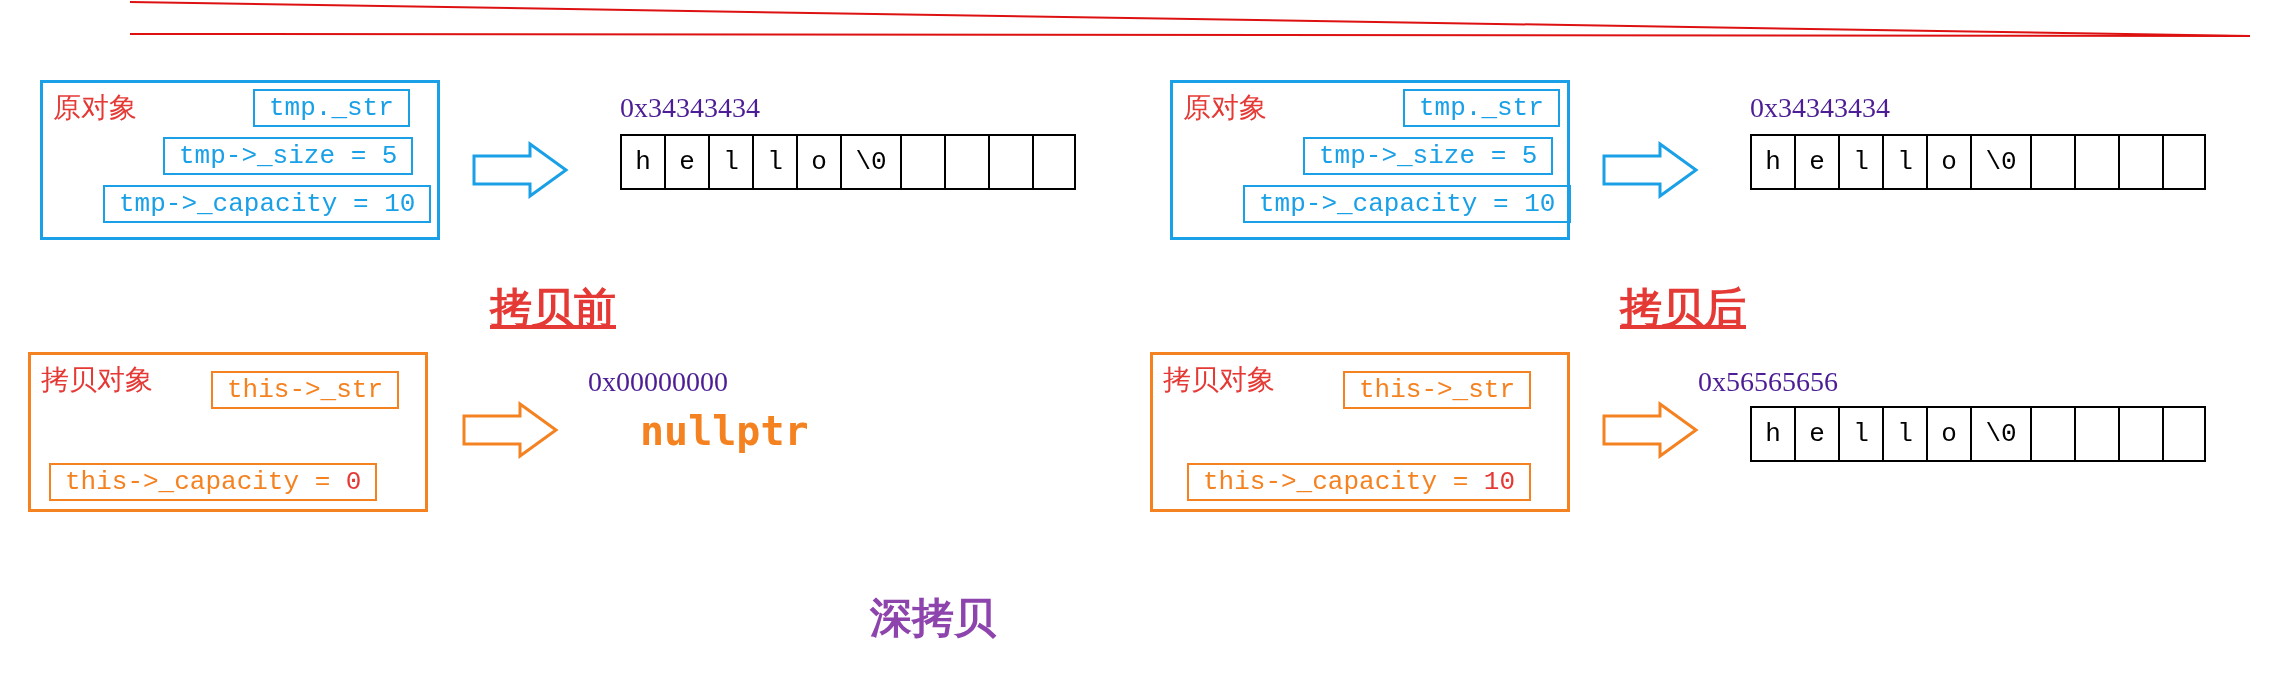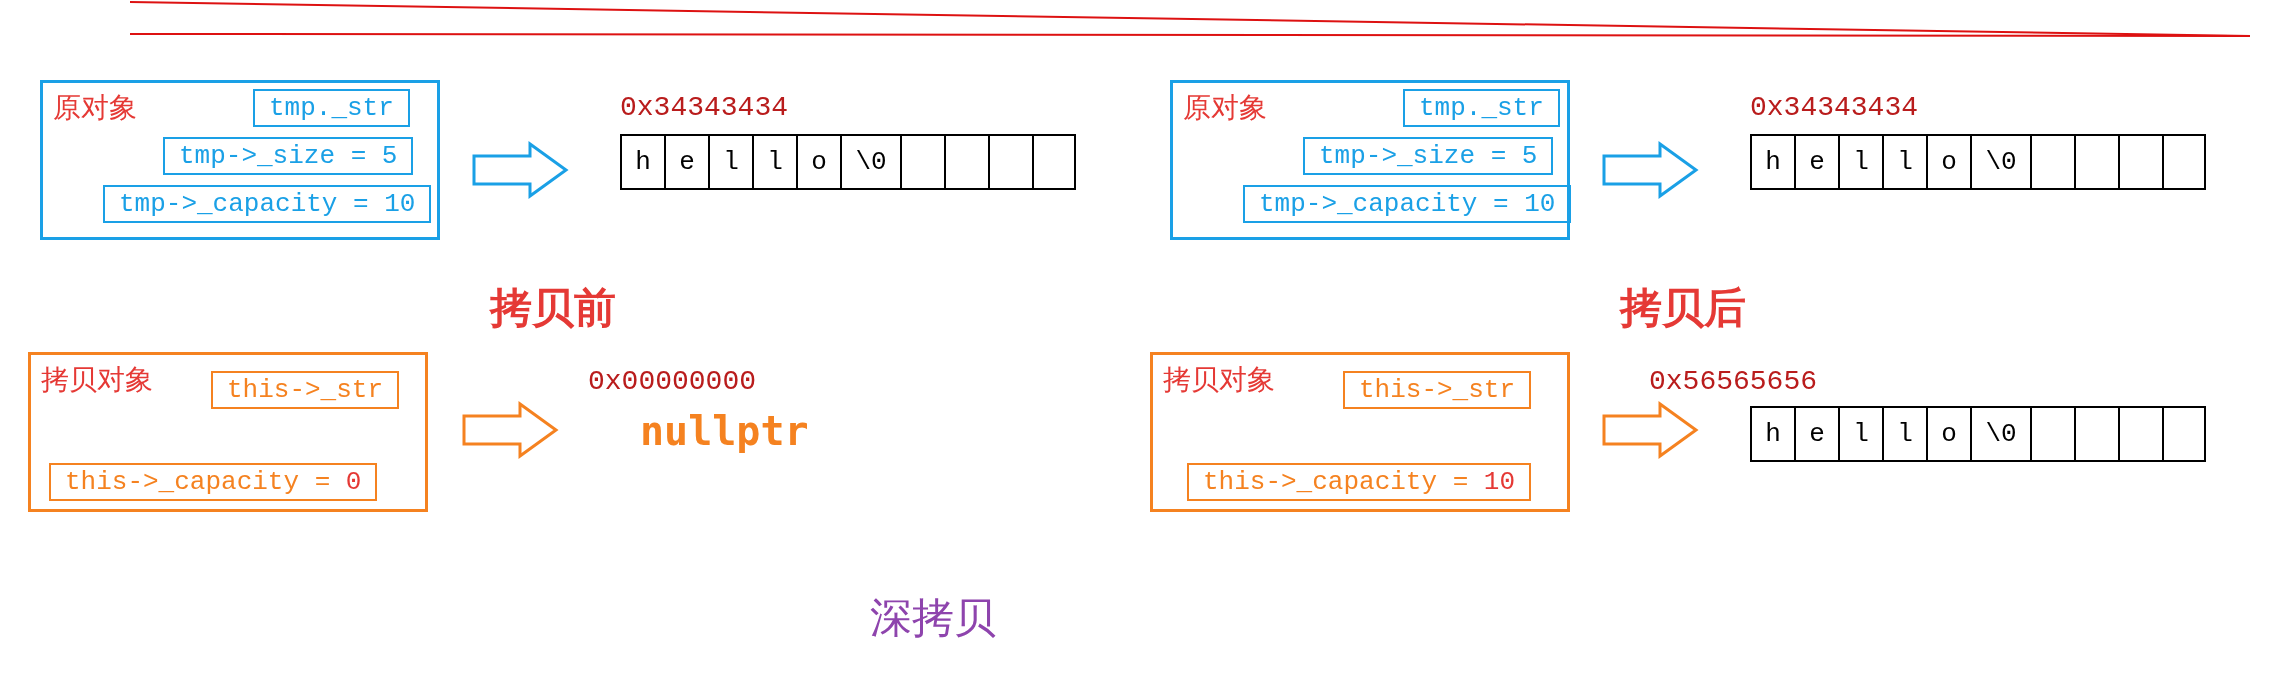--- a/index.html
+++ b/index.html
@@ -52,22 +52,22 @@
     position: absolute;
     width: 100px;
     height: 60px;
   }
   .arrow svg { width: 100%; height: 100%; }
   .arrow.blue path { stroke: #1aa0e6; fill: none; stroke-width: 3; }
   .arrow.orange path { stroke: #f58220; fill: none; stroke-width: 3; }
   .addr {
     position: absolute;
     font-size: 28px;
-    color: #b91c1c;
-    font-family: Liberation Mono, monospace;
+    color: #4c1d95;
+    font-family: Liberation Serif, serif;
   }
   .memrow {
     position: absolute;
     display: flex;
   }
   .memcell {
     border: 2px solid #000;
     border-right: none;
     width: 44px;
     height: 56px;
@@ -78,32 +78,33 @@
     font-family: "Consolas", "Courier New", monospace;
   }
   .memcell.wide { width: 60px; }
   .memcell:last-child { border-right: 2px solid #000; }
   .phase-label {
     position: absolute;
     font-size: 42px;
     font-weight: 700;
     color: #e53935;
     font-family: "Microsoft YaHei", sans-serif;
+    text-decoration: underline;
   }
   .nullptr {
     position: absolute;
     font-size: 40px;
     font-weight: 700;
     color: #f58220;
     font-family: "Consolas", monospace;
   }
   .bottom-title {
     position: absolute;
     font-size: 42px;
-    font-weight: 400;
+    font-weight: 700;
     color: #8e44ad;
     font-family: "Microsoft YaHei", sans-serif;
   }
   .val-red { color: #e53935; }
 </style>
 </head>
 <body>
 
 <svg class="red-line">
   <path d="M 0 34 L 2120 36" stroke="#d11" stroke-width="2" fill="none"></path>
@@ -216,21 +217,21 @@
     </div>
   </div>
 </div>
 
 <div class="arrow orange" style="left:1600px; top:400px;">
   <svg viewBox="0 0 100 60">
       <path d="M 4 16 H 60 V 4 L 96 30 L 60 56 V 44 H 4 Z"></path>
     </svg>
 </div>
 
-<div class="addr" style="left:1649px; top:366px;">0x56565656</div>
+<div class="addr" style="left:1698px; top:366px;">0x56565656</div>
 <div class="memrow" style="left:1750px; top:406px;">
   <div class="memcell">h</div>
   <div class="memcell">e</div>
   <div class="memcell">l</div>
   <div class="memcell">l</div>
   <div class="memcell">o</div>
   <div class="memcell wide">\0</div>
   <div class="memcell"></div>
   <div class="memcell"></div>
   <div class="memcell"></div>

